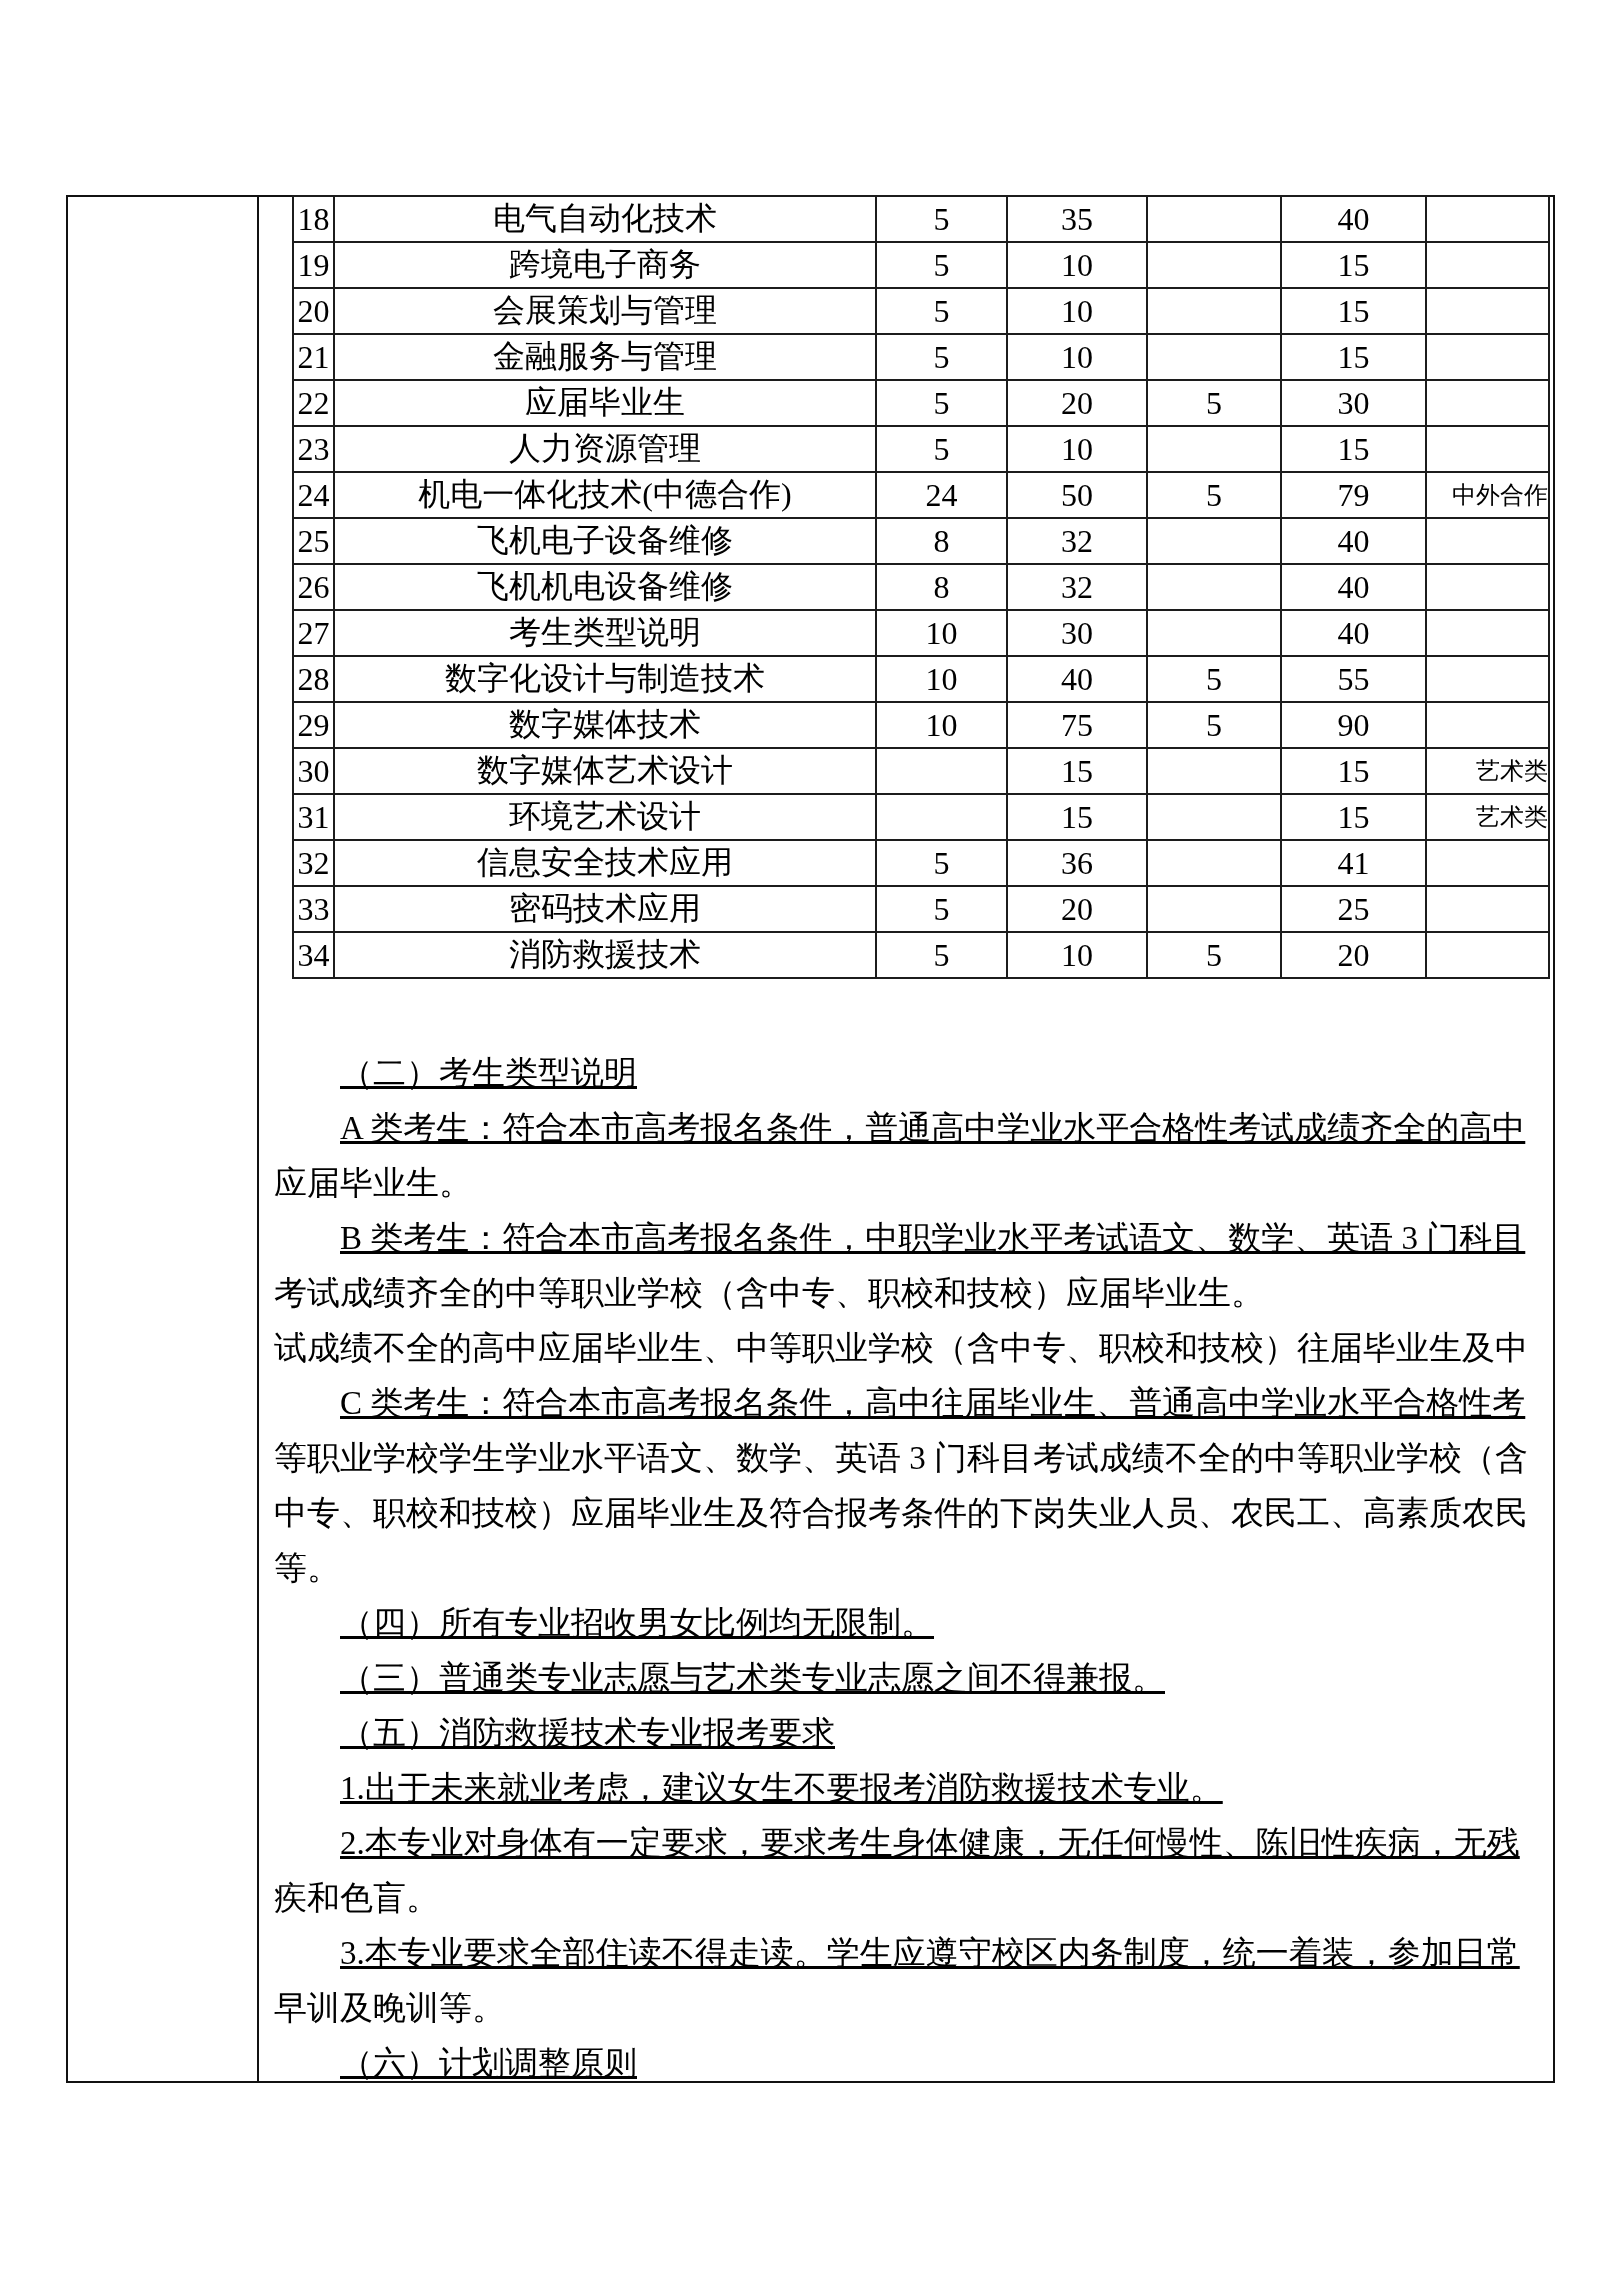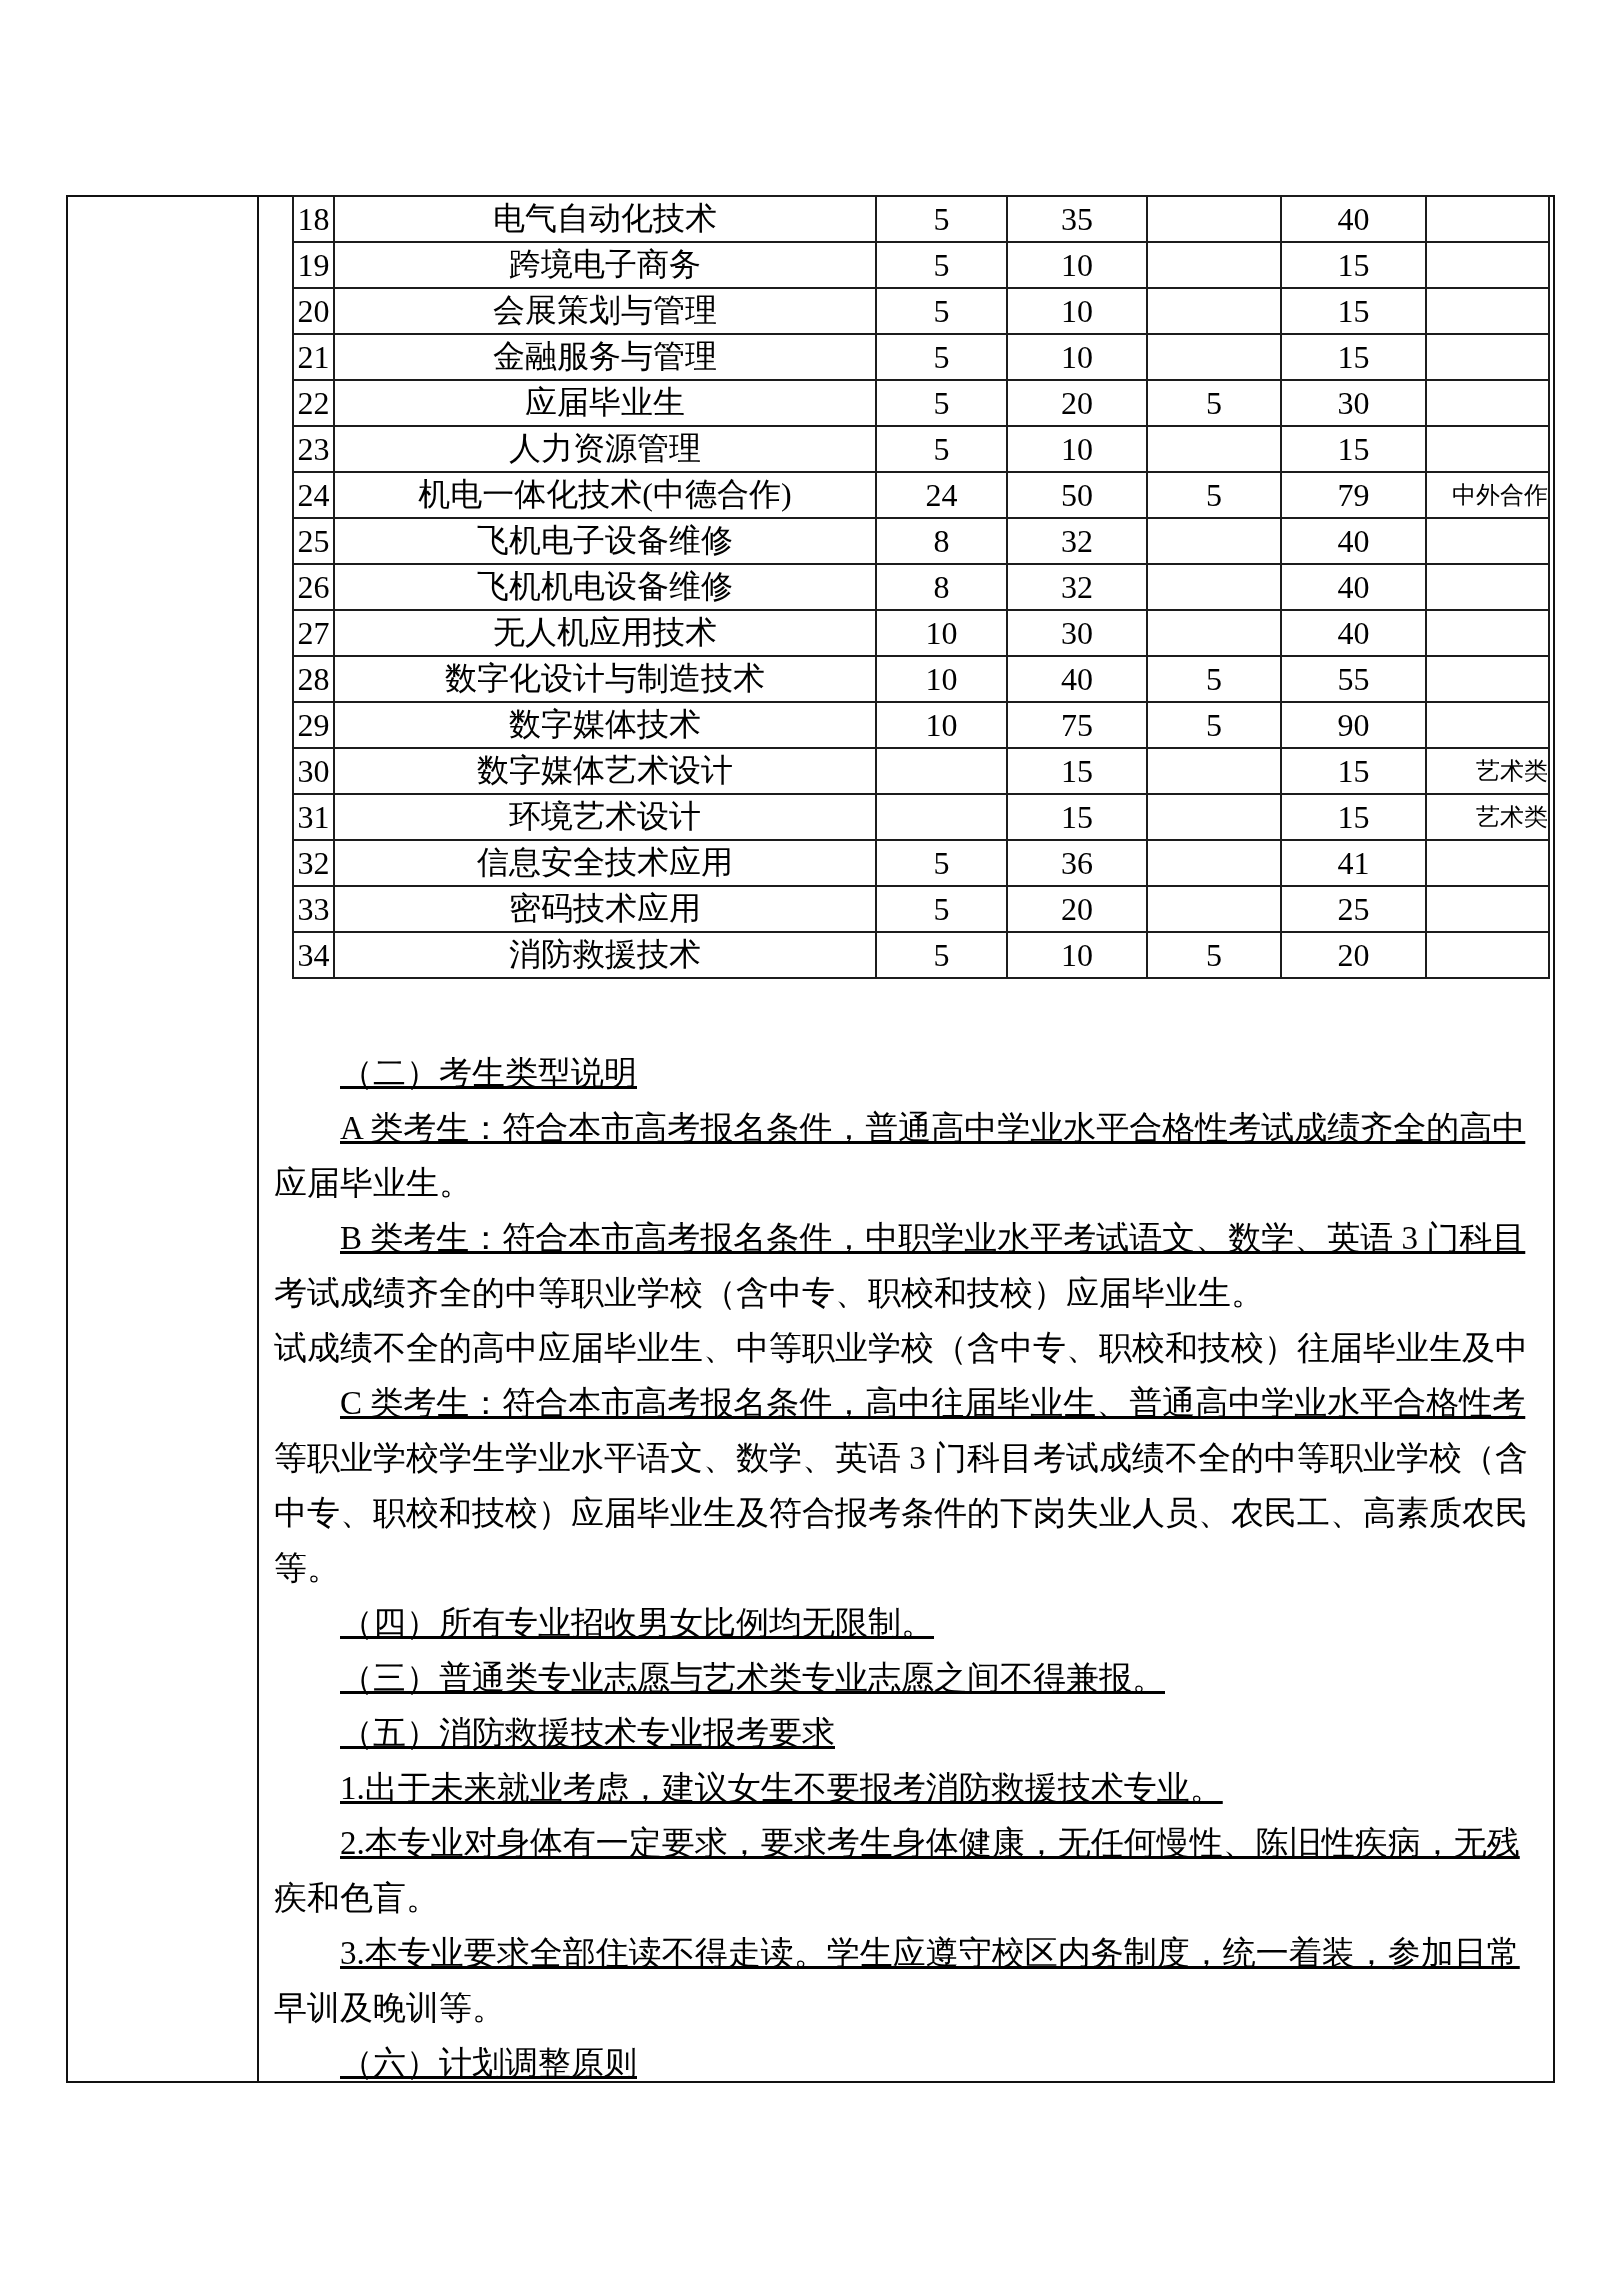--- a/index.html
+++ b/index.html
@@ -146,21 +146,21 @@
           <td>26</td>
           <td>飞机机电设备维修</td>
           <td>8</td>
           <td>32</td>
           <td></td>
           <td>40</td>
           <td class="remark"></td>
         </tr>
         <tr>
           <td>27</td>
-          <td>无人机应用技术</td>
+          <td>考生类型说明</td>
           <td>10</td>
           <td>30</td>
           <td></td>
           <td>40</td>
           <td class="remark"></td>
         </tr>
         <tr>
           <td>28</td>
           <td>数字化设计与制造技术</td>
           <td>10</td>

